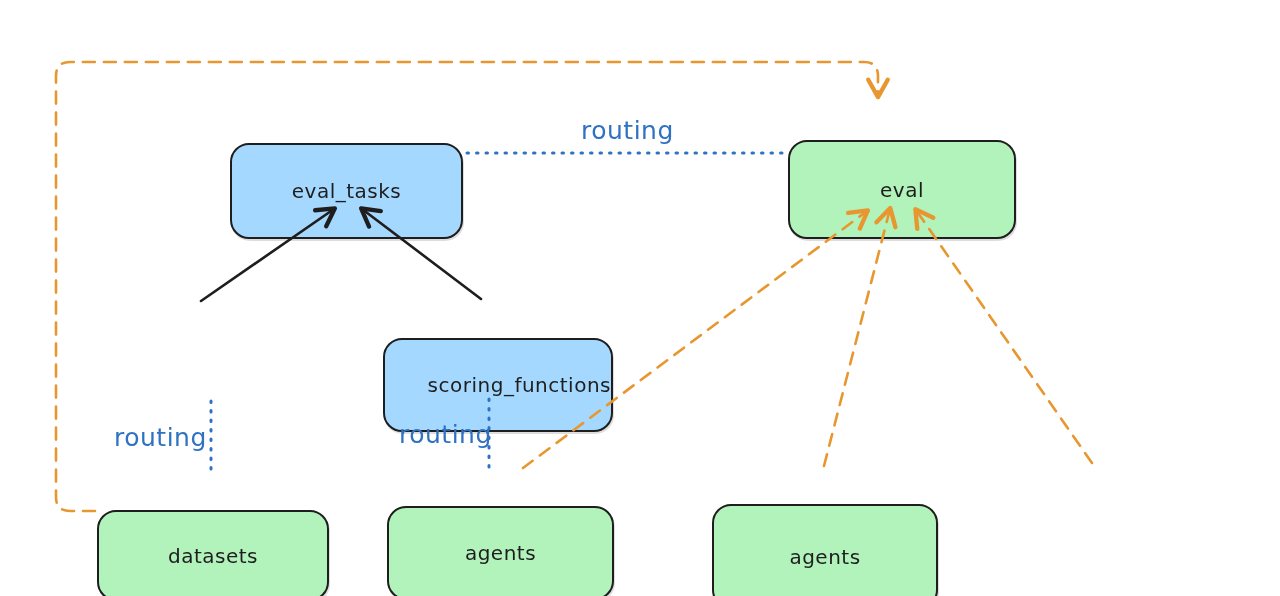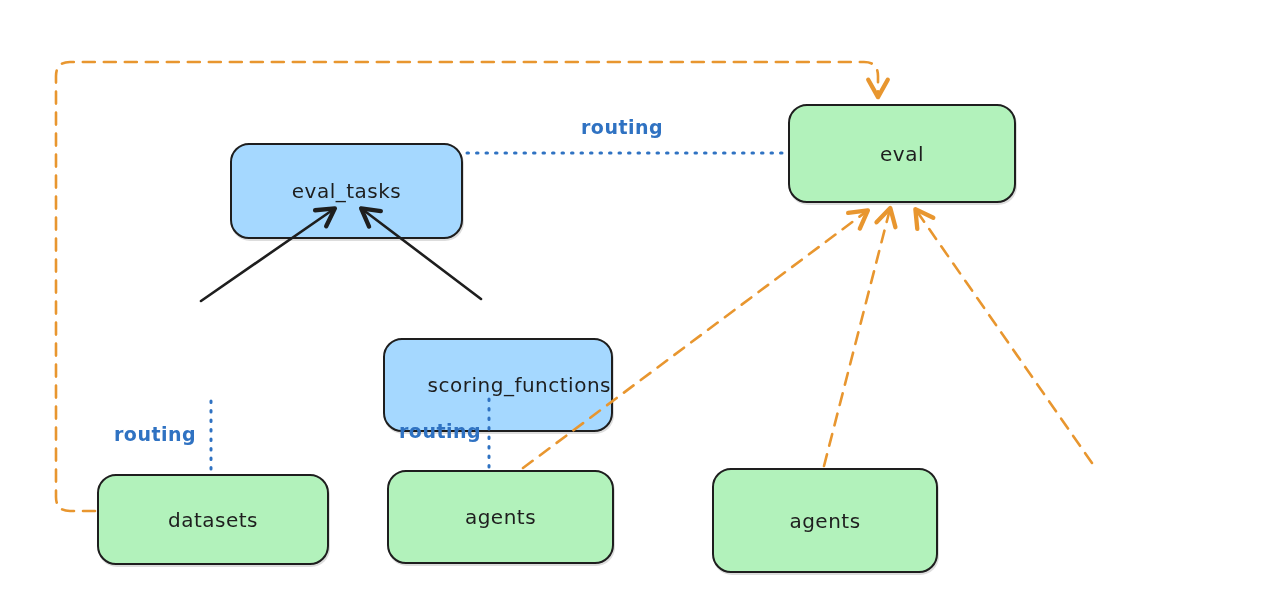--- a/index.html
+++ b/index.html
@@ -29,37 +29,37 @@
     border:2.6px solid var(--stroke);
     border-radius:19px;
     box-sizing:border-box;
     z-index:1;
     color:var(--stroke);
     font-size:20px;
     letter-spacing:0.5px;
     box-shadow:1px 2px 0 rgba(120,120,120,0.25);
   }
   .node.blue{background:var(--blue-fill);margin-top:36px;}
-  .node.green{background:var(--green-fill);}
+  .node.green{background:var(--green-fill);margin-top:36px;}
 
   .n-eval_tasks{left:230px;top:107px;width:233px;height:96px;}
   .n-eval{left:788px;top:104px;width:228px;height:99px;}
   .n-datasets{left:97px;top:304px;width:232px;height:94px;}
   .n-scoring_functions{left:383px;top:302px;width:230px;height:94px;justify-content:flex-end;}
   .n-datasetio{left:97px;top:474px;width:232px;height:91px;}
   .n-scoring{left:387px;top:470px;width:227px;height:94px;}
   .n-agents{left:712px;top:468px;width:226px;height:105px;}
   .n-inference{left:1024px;top:465px;width:227px;height:94px;}
 
   .edge-label{
     position:absolute;
     z-index:3;
     color:var(--routing-blue);
-    font-size:19px;
-    font-weight:700;
+    font-size:25px;
+    font-weight:400;
     letter-spacing:0.5px;
   }
   .lbl-routing-top{left:581px;top:116px;}
   .lbl-routing-left{left:114px;top:423px;}
   .lbl-routing-mid{left:399px;top:420px;}
 
   .dot{stroke:var(--routing-blue);stroke-width:3;fill:none;stroke-dasharray:1.5 8;stroke-linecap:round;}
   .solid{stroke:var(--stroke);stroke-width:2.6;fill:none;stroke-linecap:round;}
   .dash{stroke:var(--orange);stroke-width:2.6;fill:none;stroke-dasharray:12 9;stroke-linecap:round;}
   .head-orange{stroke:var(--orange);fill:none;stroke-width:2;stroke-linecap:round;stroke-linejoin:round;}

